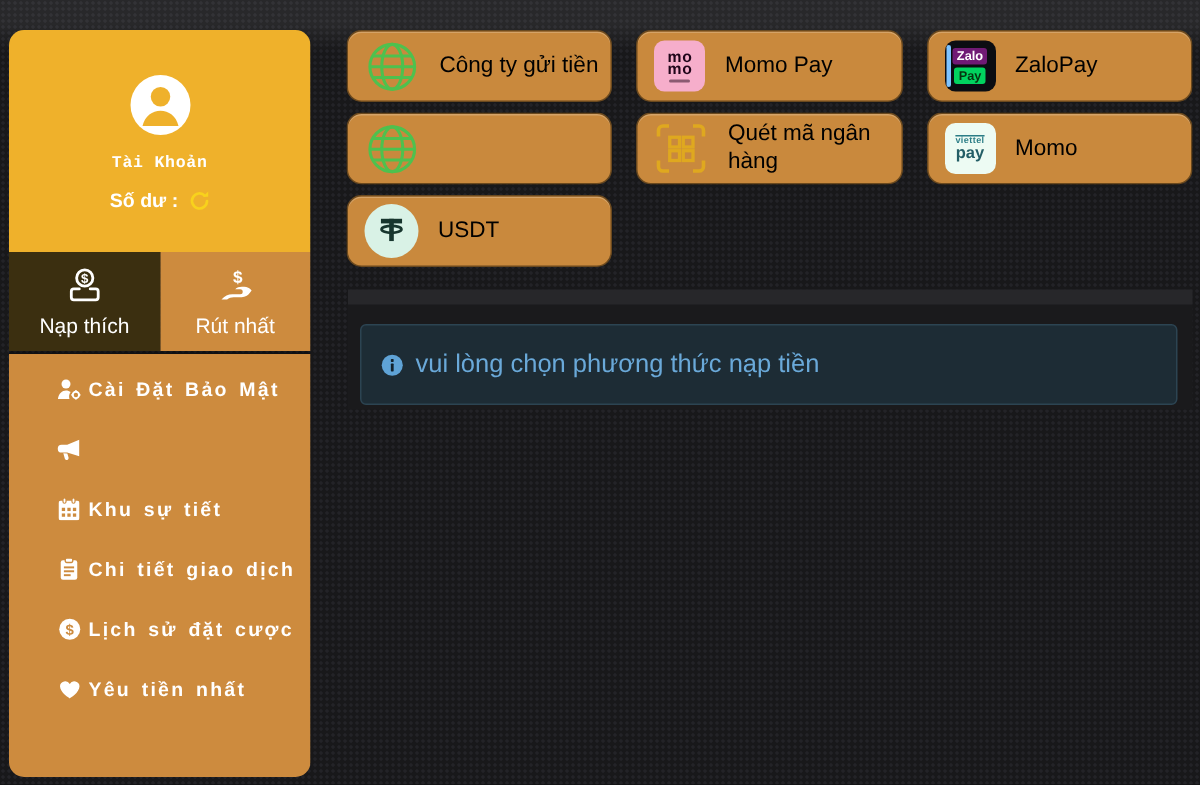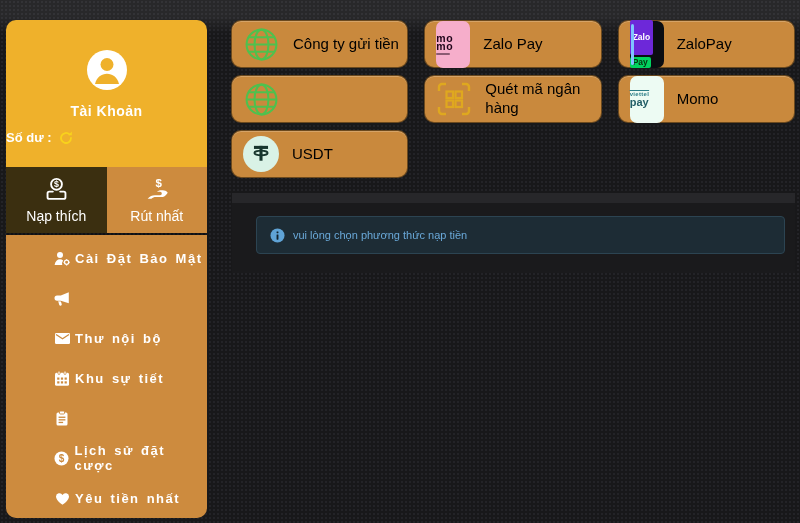--- a/index.html
+++ b/index.html
@@ -12,64 +12,64 @@
       radial-gradient(#232327 1px,transparent 1.2px);
     background-size:100% 100%,4px 4px;
   }
   
   .sidebar{position:absolute;left:6px;top:20px;width:201px;height:498px;
     display:flex;flex-direction:column;border-radius:10px;overflow:hidden;}
   .account-box{background:var(--accent-yellow,#efb12b);height:148px;box-sizing:border-box;
     padding-top:30px;text-align:center;color:#fff;}
   .avatar{width:40px;height:40px;border-radius:50%;background:#fff;margin:0 auto;
     display:flex;align-items:center;justify-content:center;overflow:hidden;}
-  .acct-title{margin-top:13px;font-size:14px;font-weight:bold;letter-spacing:.5px;}
+  .acct-title{margin-top:13px;font-size:11px;font-weight:bold;letter-spacing:.5px;font-family:Liberation Mono, monospace;}
   .balance{margin-top:11px;font-size:13px;font-weight:bold;display:flex;
-    align-items:center;justify-content:flex-start;gap:7px;}
+    align-items:center;justify-content:center;gap:7px;}
   .tabs{display:flex;height:68px;border-bottom:2px solid rgba(0,0,0,.3);box-sizing:border-box;}
   .tab{flex:1;display:flex;flex-direction:column;align-items:center;justify-content:center;
     gap:6px;color:#fff;font-size:14px;background:var(--sidebar-orange,#cd8b3e);cursor:pointer;}
   .tab.active{background:var(--tab-active-dark,#3b2f10);}
   .menu{flex:1;background:var(--sidebar-orange,#cd8b3e);padding-top:3px;}
-  .menu-item{height:40px;display:flex;align-items:center;padding-left:48px;cursor:pointer;}
+  .menu-item{height:40px;display:flex;align-items:center;padding-left:32px;cursor:pointer;}
   .micon{width:16px;display:flex;justify-content:center;margin-right:5px;}
   .mlabel{color:#fff;font-size:13px;font-weight:bold;letter-spacing:1.5px;word-spacing:2px;}
   
   .pay-grid{position:absolute;left:231px;top:20px;width:564px;
     display:grid;grid-template-columns:repeat(3,1fr);grid-auto-rows:48px;gap:7px 16px;}
   .pay-btn{display:flex;align-items:center;gap:13px;padding:0 6px 0 11px;
     background:var(--button-orange,#c9893d);border:1px solid rgba(30,20,5,.55);
     border-radius:10px;box-shadow:inset 0 1px 0 rgba(255,255,255,.22);cursor:pointer;text-align:left;}
   .plabel{color:#000000;font-size:15px;line-height:1.25;}
   .pico{flex:0 0 auto;display:flex;align-items:center;justify-content:center;}
   
-  .logo-sq{width:34px;height:47px;border-radius:7px;display:flex;flex-direction:column;
-    align-items:flex-start;justify-content:center;box-sizing:border-box;}
+  .logo-sq{width:34px;height:34px;border-radius:7px;display:flex;flex-direction:column;
+    align-items:center;justify-content:center;box-sizing:border-box;}
   .momo{background:#f6aecb;}
   .momo .mo{color:#20051a;font-size:10.5px;font-weight:800;line-height:8.5px;letter-spacing:.5px;}
   .momo .cap{width:14px;height:2px;background:rgba(32,5,26,.5);margin-top:2px;border-radius:1px;}
   .zalo{background:#0b0d12;position:relative;gap:2px;}
   .zalo::before{content:"";position:absolute;left:1.5px;top:3px;bottom:3px;width:3px;
     background:#7fc4ff;border-radius:2px;}
-  .zalo .zp1{background:#6d28d9;color:#fff;font-size:8.5px;font-weight:bold;
-    padding:12px 3px;border-radius:2px;line-height:11px;}
+  .zalo .zp1{background:#701a75;color:#fff;font-size:8.5px;font-weight:bold;
+    padding:0 3px;border-radius:2px;line-height:11px;}
   .zalo .zp2{background:#01d35f;color:#06330f;font-size:8.5px;font-weight:bold;
     padding:0 3px;border-radius:2px;line-height:11px;}
   .vt{background:#edfbf3;}
   .vt .v1{color:#2b7d86;font-size:6px;font-weight:bold;text-decoration:overline;letter-spacing:.3px;}
   .vt .v2{color:#235e66;font-size:11px;font-weight:bold;line-height:11px;}
   .usdt{width:36px;height:36px;border-radius:50%;background:#d9f2e6;
     display:flex;align-items:center;justify-content:center;}
   
   .panel{position:absolute;left:232px;top:193px;width:563px;height:80px;background:#1a1a1c;}
   .panel::before{content:"";position:absolute;left:0;right:0;top:0;height:10px;background:#27272a;}
-  .alert{position:absolute;left:8px;right:10px;top:23px;height:38px;box-sizing:border-box;
+  .alert{position:absolute;left:8px;right:10px;top:23px;height:54px;box-sizing:border-box;
     background:var(--alert-bg,#1d2c35);border:1px solid var(--alert-border,#2c4452);
     border-radius:4px;display:flex;align-items:center;gap:8px;padding-left:13px;
-    color:var(--alert-text,#6aa9d9);font-size:11px;margin-left:16px;}
+    color:var(--alert-text,#6aa9d9);font-size:17px;}
   svg{display:block;}
   .svg-text{font-family:"Liberation Sans","DejaVu Sans",sans-serif;font-weight:bold;}
 </style>
 </head>
 <body>
 
 <div class="page">
 
   <aside class="sidebar">
 
@@ -126,29 +126,20 @@
         </span>
         <span class="mlabel">Cài Đặt Bảo Mật</span>
       </div>
       <div class="menu-item">
         <span class="micon">
           <svg width="16" height="15" viewBox="0 0 16 15">
             <path d="M14.8 1.2v11l-8-2.5H3.1A2.6 2.6 0 0 1 .5 7.1a2.6 2.6 0 0 1 2.6-2.6h3.7l8-3.3z" fill="#fff"></path>
             <path d="M4.2 10.2l1 3.5c.2.7.8 1.1 1.5 1 .8-.2 1.2-.9 1-1.7l-.8-2.6z" fill="#fff"></path>
           </svg>
         </span>
-      </div>
-      <div class="menu-item">
-        <span class="micon">
-          <svg width="15" height="11" viewBox="0 0 15 11">
-            <rect x="0" y="0" width="15" height="11" rx="1.2" fill="#fff"></rect>
-            <path d="M1 1.5l6.5 4.3L14 1.5" fill="none" stroke="#cd8b3e" stroke-width="1.3"></path>
-          </svg>
-        </span>
-        <span class="mlabel">Thư nội bộ</span>
       </div>
       <div class="menu-item">
         <span class="micon">
           <svg width="14" height="15" viewBox="0 0 14 15">
             <rect x="0" y="1.8" width="14" height="13" rx="1.5" fill="#fff"></rect>
             <rect x="3" y="0" width="2" height="3.5" rx="1" fill="#fff" stroke="#cd8b3e" stroke-width="0.8"></rect>
             <rect x="9" y="0" width="2" height="3.5" rx="1" fill="#fff" stroke="#cd8b3e" stroke-width="0.8"></rect>
             <rect x="2.2" y="6.5" width="2.2" height="2.2" fill="#cd8b3e"></rect>
             <rect x="5.9" y="6.5" width="2.2" height="2.2" fill="#cd8b3e"></rect>
             <rect x="9.6" y="6.5" width="2.2" height="2.2" fill="#cd8b3e"></rect>
@@ -162,20 +153,21 @@
       <div class="menu-item">
         <span class="micon">
           <svg width="12" height="15" viewBox="0 0 12 15">
             <rect x="0.5" y="1.5" width="11" height="13" rx="1.5" fill="#fff"></rect>
             <rect x="3.5" y="0" width="5" height="3" rx="1" fill="#fff" stroke="#cd8b3e" stroke-width="0.9"></rect>
             <rect x="2.6" y="5.6" width="6.8" height="1.3" fill="#cd8b3e"></rect>
             <rect x="2.6" y="8.2" width="6.8" height="1.3" fill="#cd8b3e"></rect>
             <rect x="2.6" y="10.8" width="4.5" height="1.3" fill="#cd8b3e"></rect>
           </svg>
         </span>
+        <span class="mlabel">Chi tiết giao dịch</span>
       </div>
       <div class="menu-item">
         <span class="micon">
           <svg width="15" height="15" viewBox="0 0 15 15">
             <circle cx="7.5" cy="7.5" r="7" fill="#fff"></circle>
             <text class="svg-text" x="7.5" y="11" font-size="10" fill="#cd8b3e" text-anchor="middle">$</text>
           </svg>
         </span>
         <span class="mlabel">Lịch sử đặt cược</span>
       </div>
@@ -202,21 +194,21 @@
       </span>
       <span class="plabel">Công ty gửi tiền</span>
     </button>
 
     <button class="pay-btn">
       <span class="pico logo-sq momo">
         <span class="mo">mo</span>
         <span class="mo">mo</span>
         <span class="cap"></span>
       </span>
-      <span class="plabel">Zalo Pay</span>
+      <span class="plabel">Momo Pay</span>
     </button>
 
     <button class="pay-btn">
       <span class="pico logo-sq zalo">
         <span class="zp1">Zalo</span>
         <span class="zp2">Pay</span>
       </span>
       <span class="plabel">ZaloPay</span>
     </button>
 

